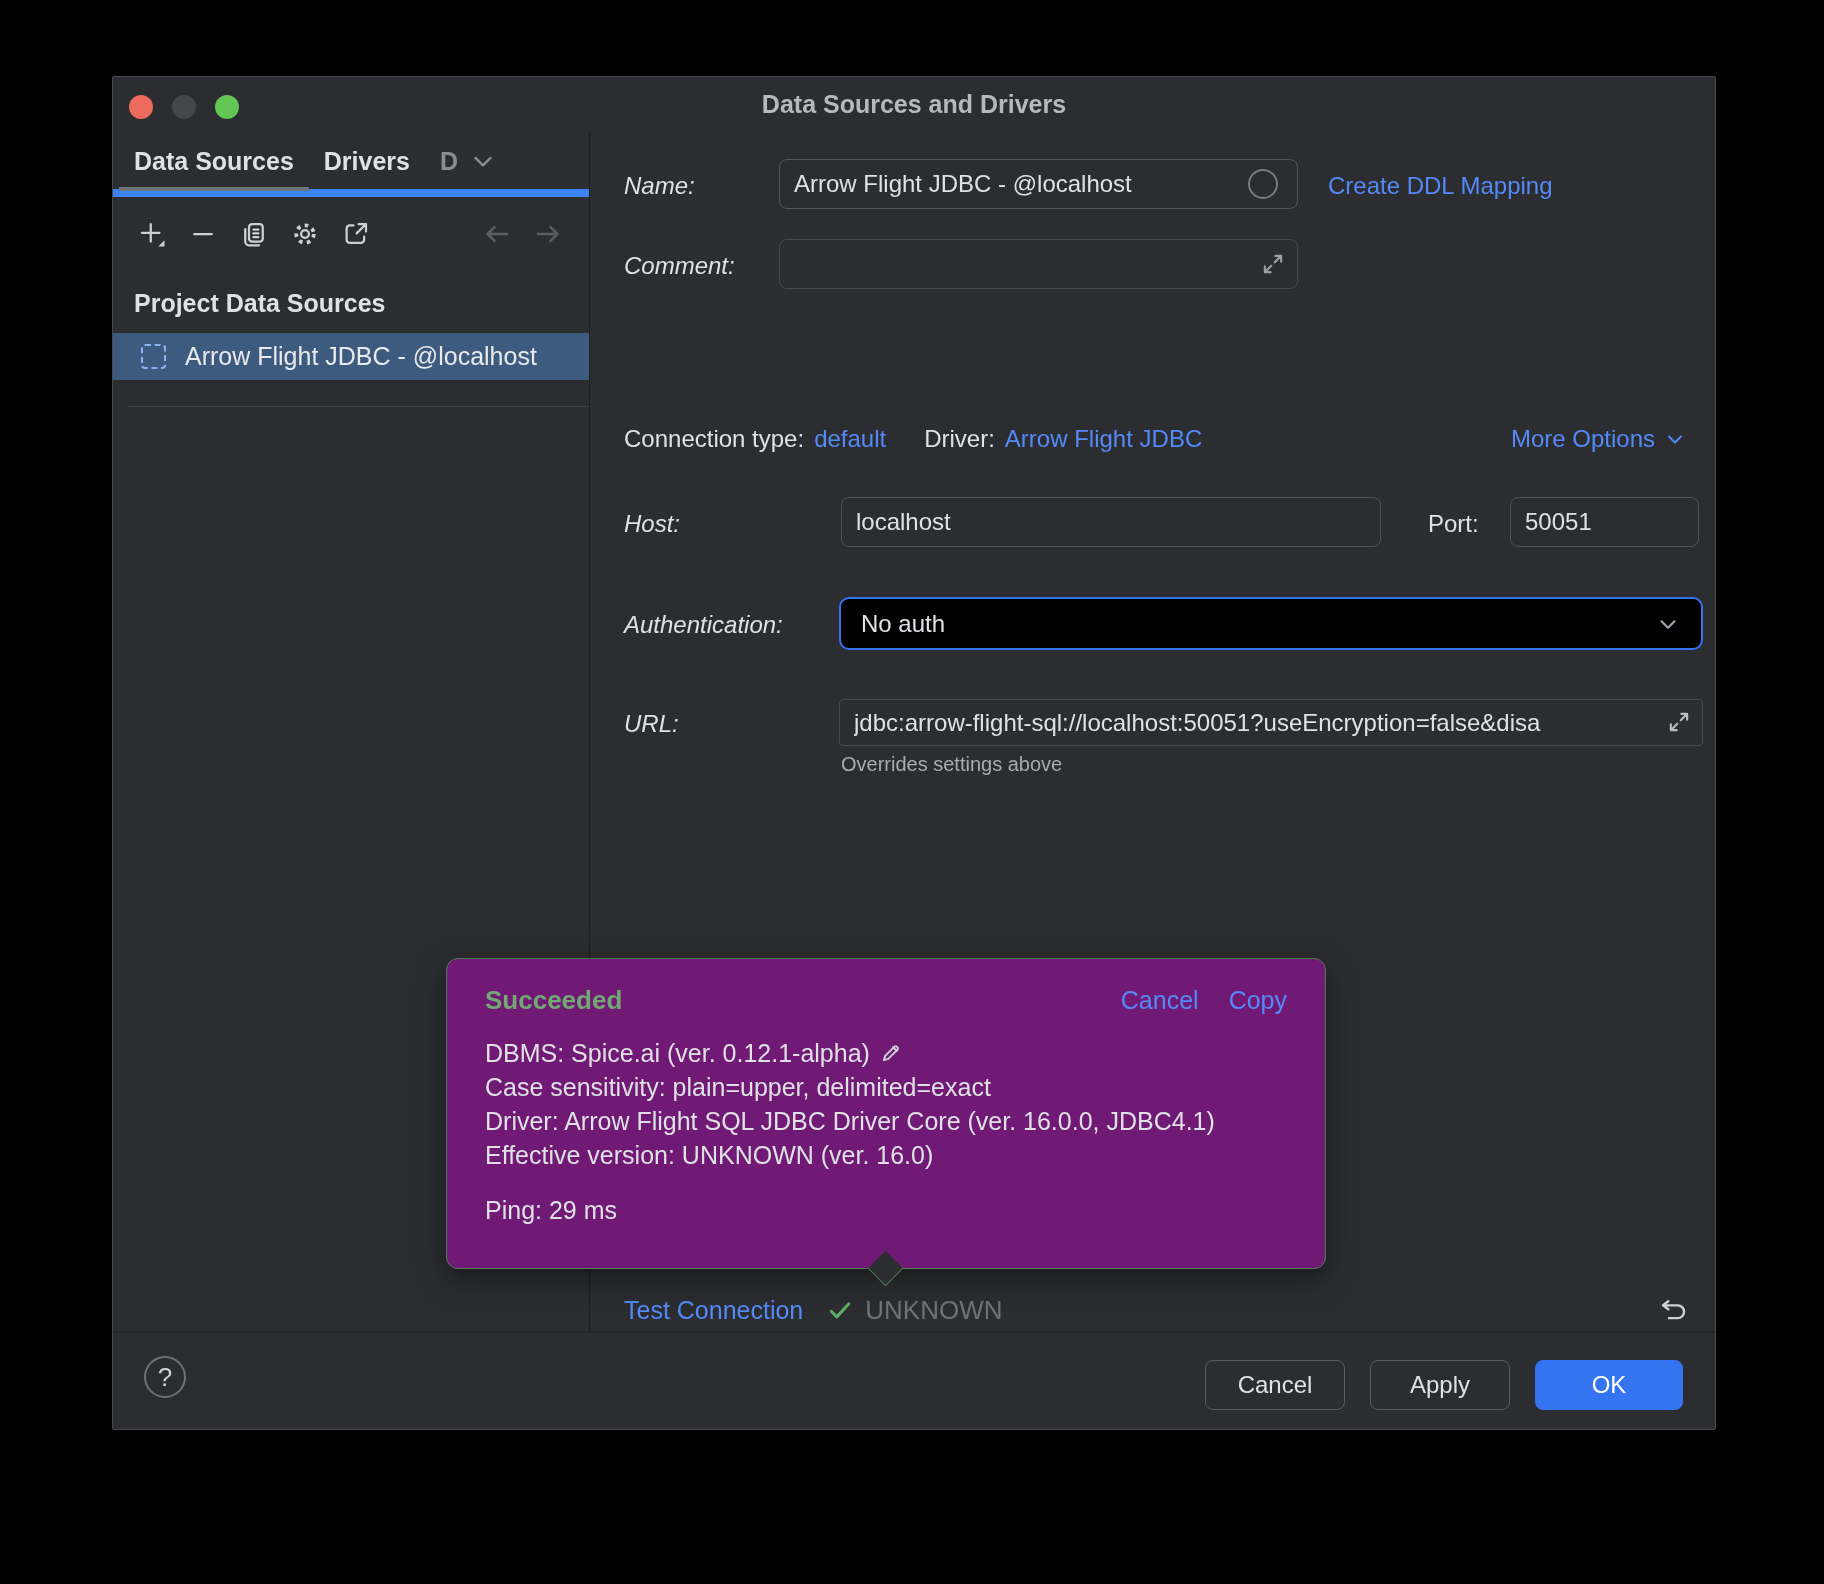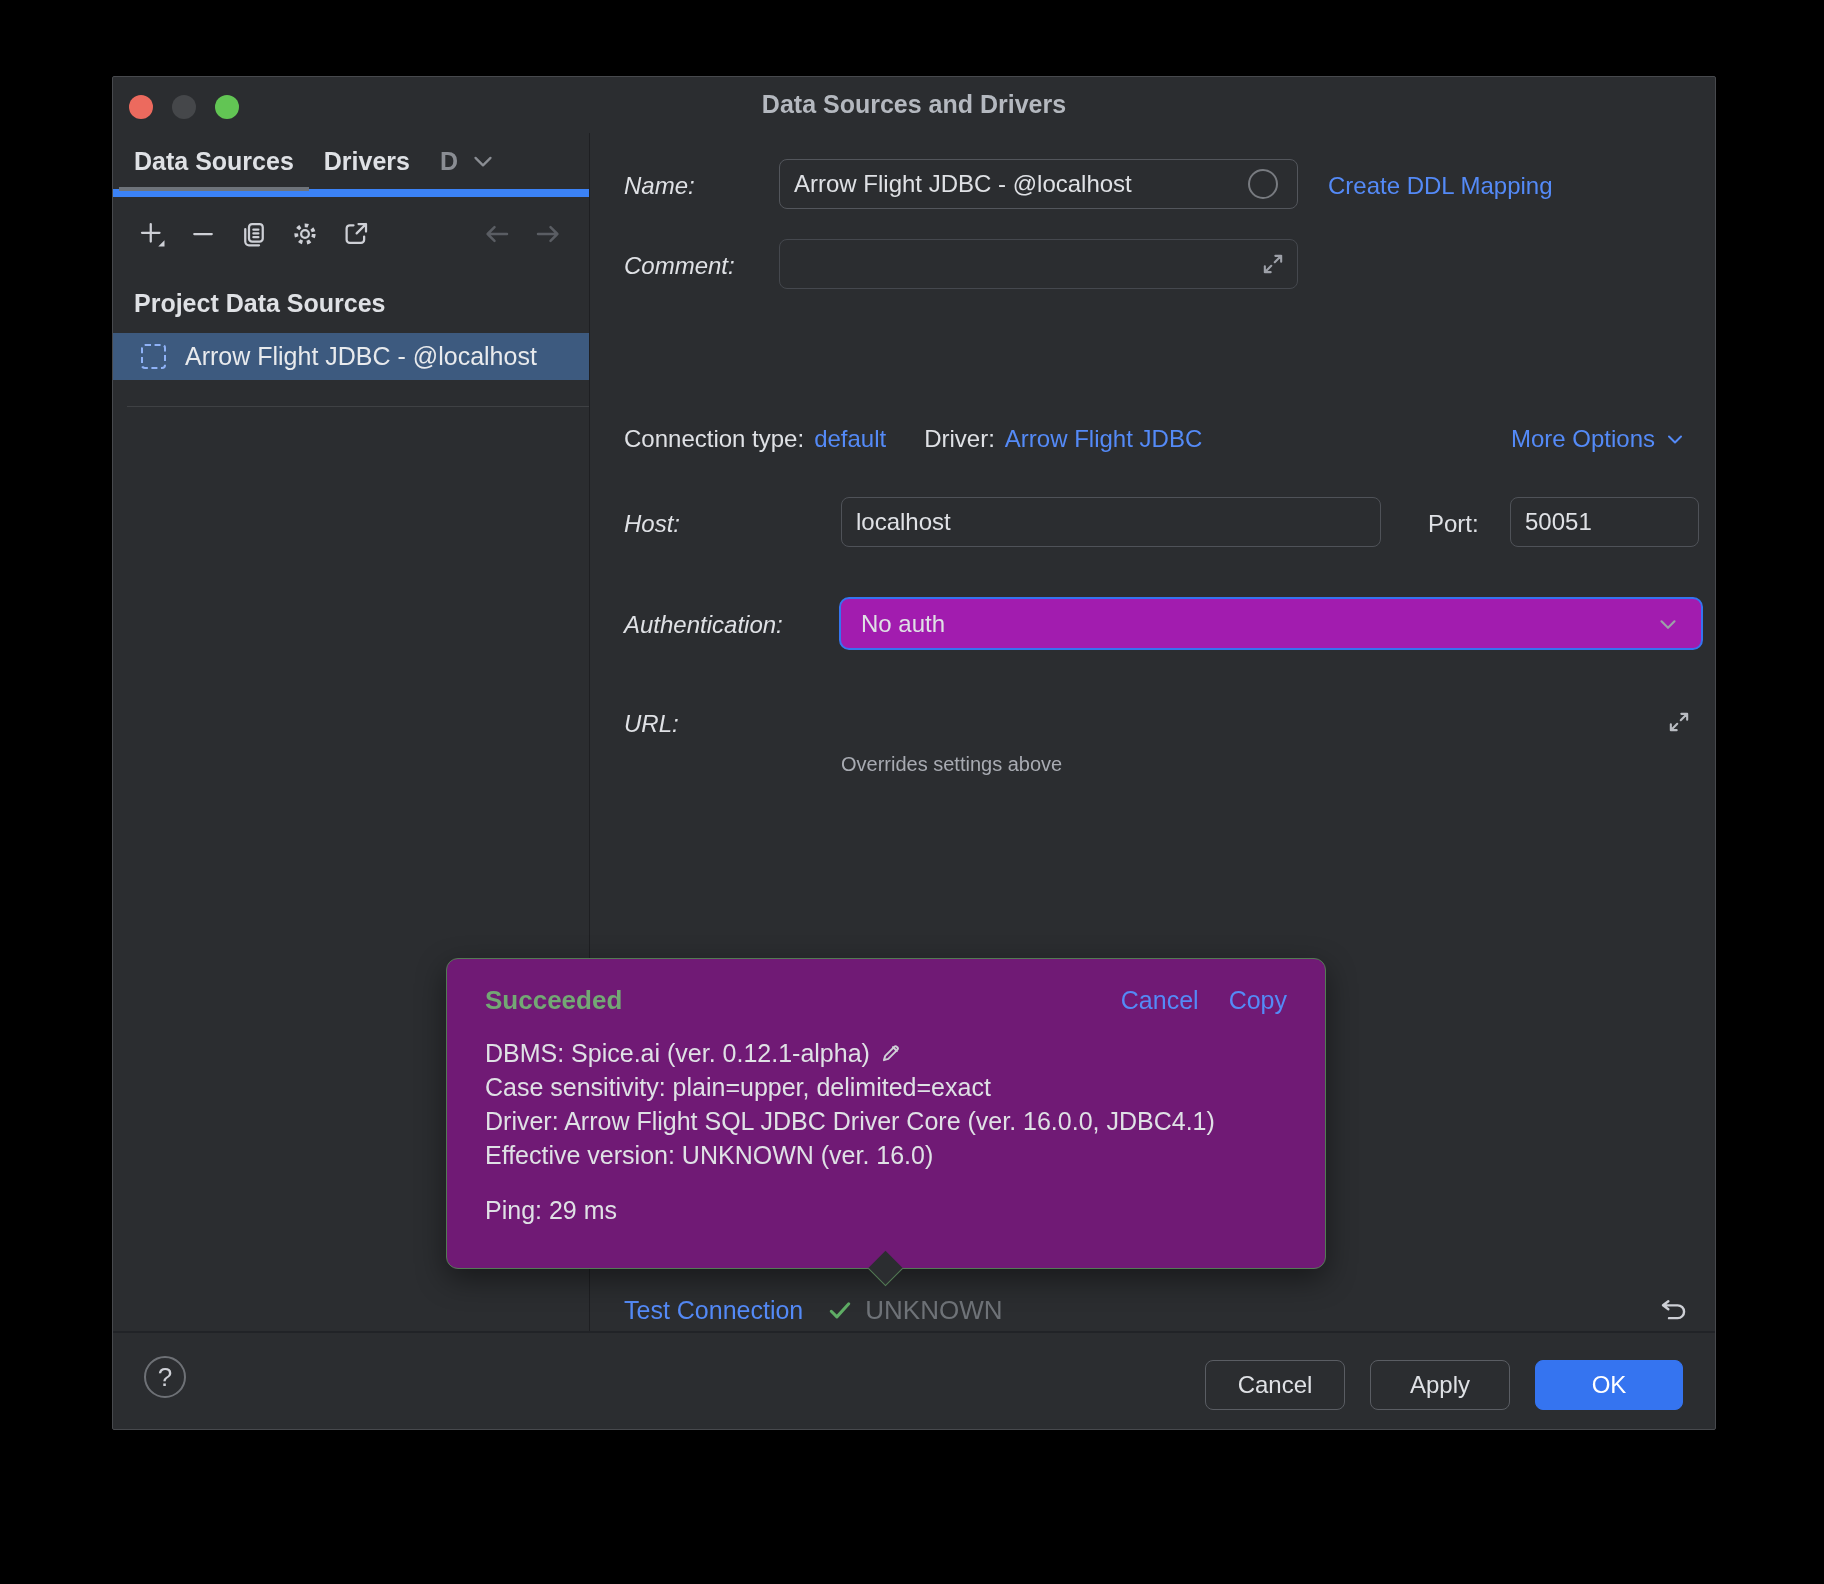--- a/index.html
+++ b/index.html
@@ -68,21 +68,21 @@
   .more-opts { margin-left:auto; display:flex; align-items:center; gap:8px; color:#548af7; }
 
   .row-host-lbl { top:433px; }
   .host-field { left:728px; top:420px; width:540px; height:50px; border-color:#4f5258; }
   .port-lbl { position:absolute; left:1315px; top:433px; font-size:24px; }
   .port-field { left:1397px; top:420px; width:189px; height:50px; border-color:#4f5258; }
 
   .row-auth-lbl { top:534px; }
   .auth-select { position:absolute; left:726px; top:520px; width:864px; height:53px;
                  border:2.5px solid #3574f0; border-radius:10px; box-sizing:border-box;
-                 display:flex; align-items:center; padding:0 20px; font-size:24px; background:#a21caf; }
+                 display:flex; align-items:center; padding:0 20px; font-size:24px; background:#000000; }
   .auth-chevron { margin-left:auto; width:26px; height:26px; color:#9da0a8; }
 
   .row-url-lbl { top:633px; }
   .url-field { left:726px; top:622px; width:864px; height:47px; border:1px solid #45484e;
                border-radius:4px; padding-right:34px; }
   .url-expand { position:absolute; left:1552px; top:631px; width:28px; height:28px; color:#b9bcc2; }
   .url-hint { position:absolute; left:728px; top:676px; font-size:20px; color:#a8abb2; }
 
   
   .popup { position:absolute; left:333px; top:881px; width:880px; height:311px;
@@ -227,20 +227,21 @@
 
     <div class="lbl row-auth-lbl">Authentication:</div>
     <div class="auth-select">
       <span>No auth</span>
       <svg class="auth-chevron" viewBox="0 0 24 24">
         <path fill="none" stroke="#9da0a8" stroke-width="2" stroke-linecap="round" stroke-linejoin="round" d="M6 9.5 l6 6 6-6"></path>
       </svg>
     </div>
 
     <div class="lbl row-url-lbl">URL:</div>
+    <input class="fld url-field" readonly="" value="jdbc:arrow-flight-sql://localhost:50051?useEncryption=false&amp;disa" style="">
     <svg class="url-expand" viewBox="0 0 24 24">
       <path class="ico-stroke" style="stroke:#b9bcc2" d="M14 5 h5 v5 M19 5 l-5.5 5.5 M10 19 h-5 v-5 M5 19 l5.5 -5.5"></path>
     </svg>
     <div class="url-hint">Overrides settings above</div>
 
     <div class="popup">
       <div class="popup-tail"></div>
       <div class="popup-head">
         <span class="popup-status">Succeeded</span>
         <span class="popup-links">

